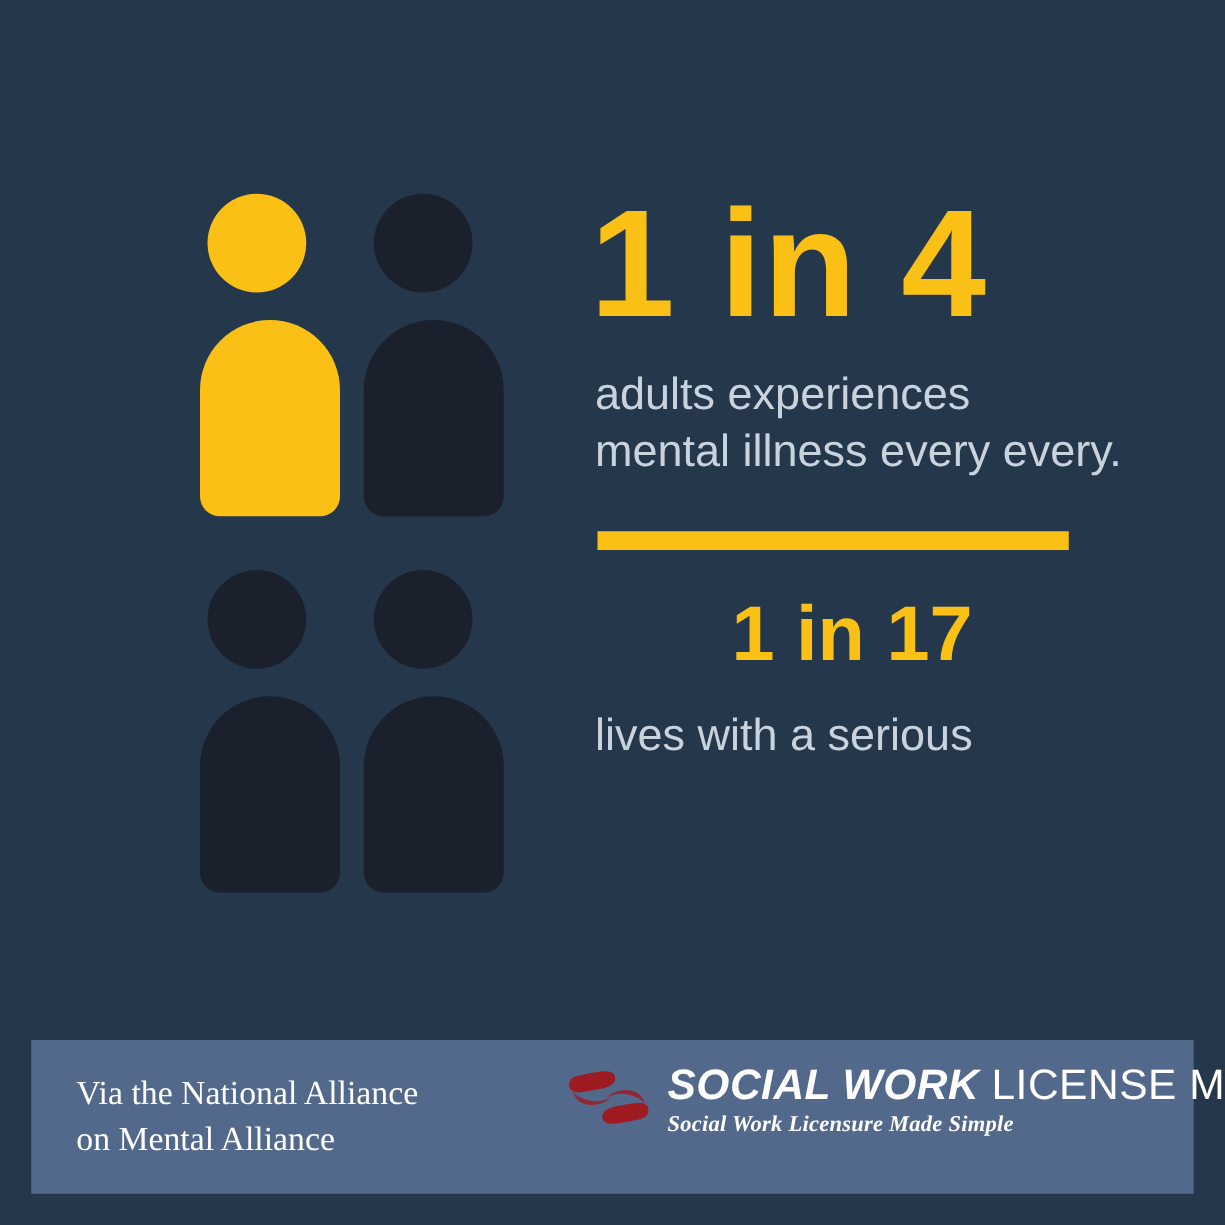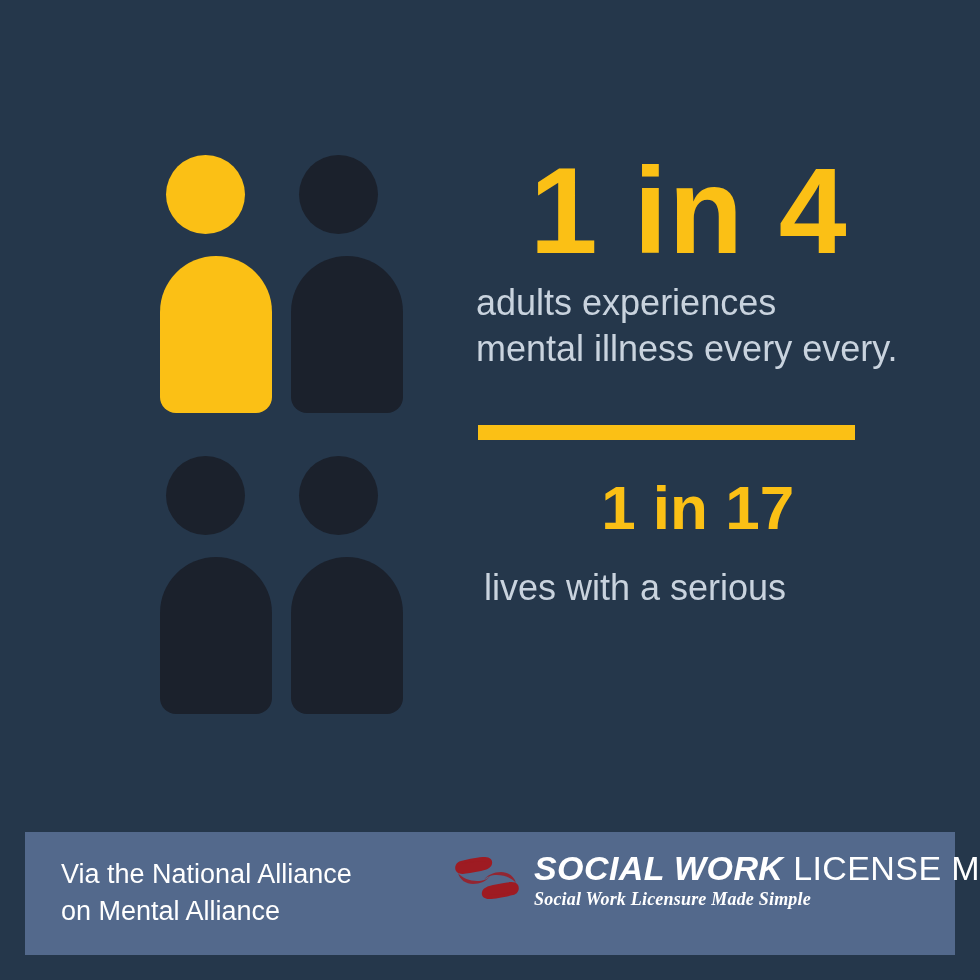--- a/index.html
+++ b/index.html
@@ -79,26 +79,26 @@
     letter-spacing: 1px;
   }
   .stat-headline.small {
     font-size: 62px;
     letter-spacing: 0px;
   }
   .stat-body {
     color: #C9D3DE;
     font-size: 36px;
     line-height: 1.28;
-    margin: 8px;
+    margin: 0;
     font-weight: normal;
   }
 
   #stat-primary { position: absolute; left: 0; top: 0; }
-  #stat-primary .stat-headline.big { margin-bottom: 8px; text-align: center; }
+  #stat-primary .stat-headline.big { margin-bottom: 20px; }
   #stat-primary .stat-body { margin-left: 4px; }
 
   #divider {
     position: absolute;
     left: 6px;
     top: 275px;
     width: 377px;
     height: 15px;
     background: #FBC015;
   }
@@ -116,20 +116,21 @@
     background: #53698C;
   }
   #attribution {
     position: absolute;
     left: 36px;
     top: 24px;
     color: #FFFFFF;
     font-size: 27px;
     line-height: 1.38;
     width: 390px;
+    font-family: Liberation Serif, serif;
   }
   #attribution div { white-space: nowrap; }
 
   #logo {
     position: absolute;
     left: 425px;
     top: 18px;
     display: flex;
     align-items: flex-start;
   }

